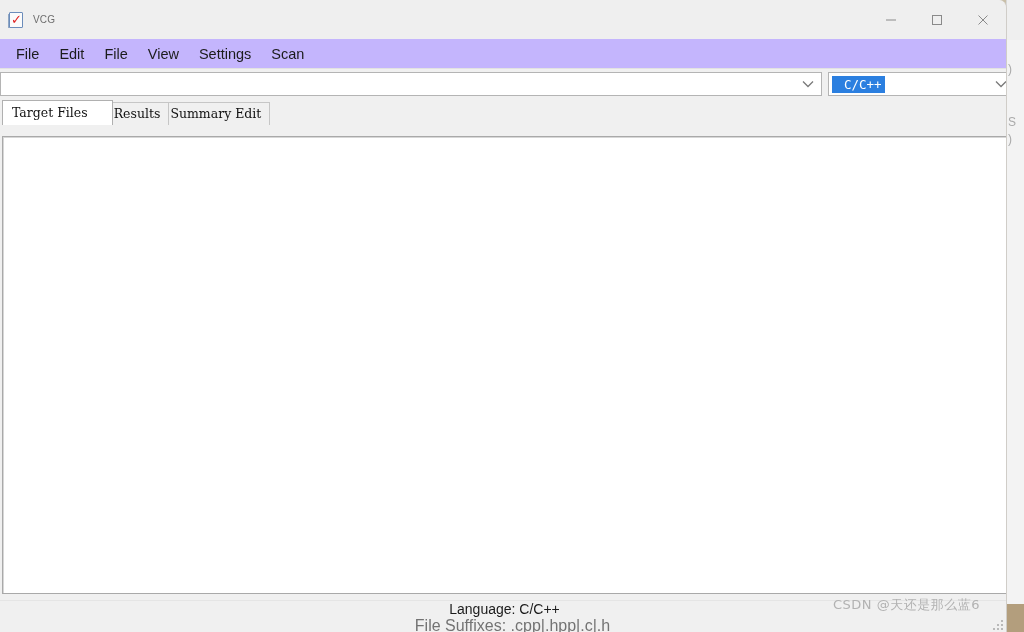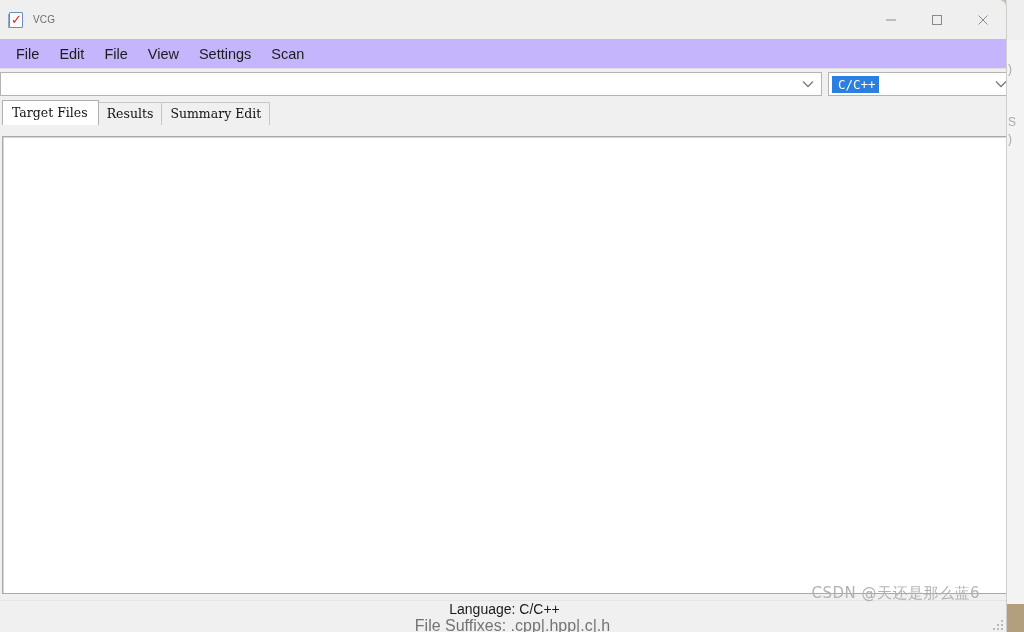--- a/index.html
+++ b/index.html
@@ -149,21 +149,21 @@
     padding-left: 4px;
     overflow: hidden;
     white-space: nowrap;
     font-family: "DejaVu Sans Mono", monospace;
   }
   .combo-value.selected {
     background: #2b7fe0;
     color: #ffffff;
     display: inline-block;
     flex: 0 0 auto;
-    padding: 1px 3px 1px 6px;
+    padding: 1px 3px 1px 12px;
     margin-left: 3px;
   }
   .combo-arrow {
     width: 26px;
     height: 22px;
     display: flex;
     align-items: center;
     justify-content: center;
     flex: 0 0 auto;
   }
@@ -174,32 +174,32 @@
     height: 24px;
     background: #f0f0f0;
     display: flex;
     align-items: flex-end;
     padding-left: 2px;
   }
   .tab {
     font-family: "DejaVu Serif", serif;
     font-size: 12.5px;
     color: #111;
-    padding: 3px 8px 4px 8px;
+    padding: 3px 8px 4px 1px;
     background: #f0f0f0;
     border: 1px solid #c6c6c6;
     border-bottom: none;
     margin-right: -1px;
     cursor: default;
     line-height: 15px;
   }
   .tab.active {
     background: #ffffff;
     border-color: #b0b0b0;
-    padding: 4px 10px 5px 9px;
+    padding: 4px 24px 5px 9px;
     position: relative;
     z-index: 2;
   }
 
   
   #content-panel {
     position: absolute;
     left: 2px;
     top: 136px;
     width: 1005px;
@@ -238,25 +238,25 @@
     font-size: 16px;
     color: #737373;
     margin-left: 18px;
     white-space: nowrap;
   }
 
   
   #watermark {
     position: absolute;
     right: 26px;
-    top: 580px;
+    top: 592px;
     height: 26px;
     display: flex;
     align-items: center;
-    font-size: 15px;
+    font-size: 13px;
     color: #b2b2b2;
     letter-spacing: .5px;
     white-space: nowrap;
     pointer-events: none;
     font-family: "DejaVu Sans", sans-serif;
     text-align: center;
   }
 
   
   #resize-grip {

